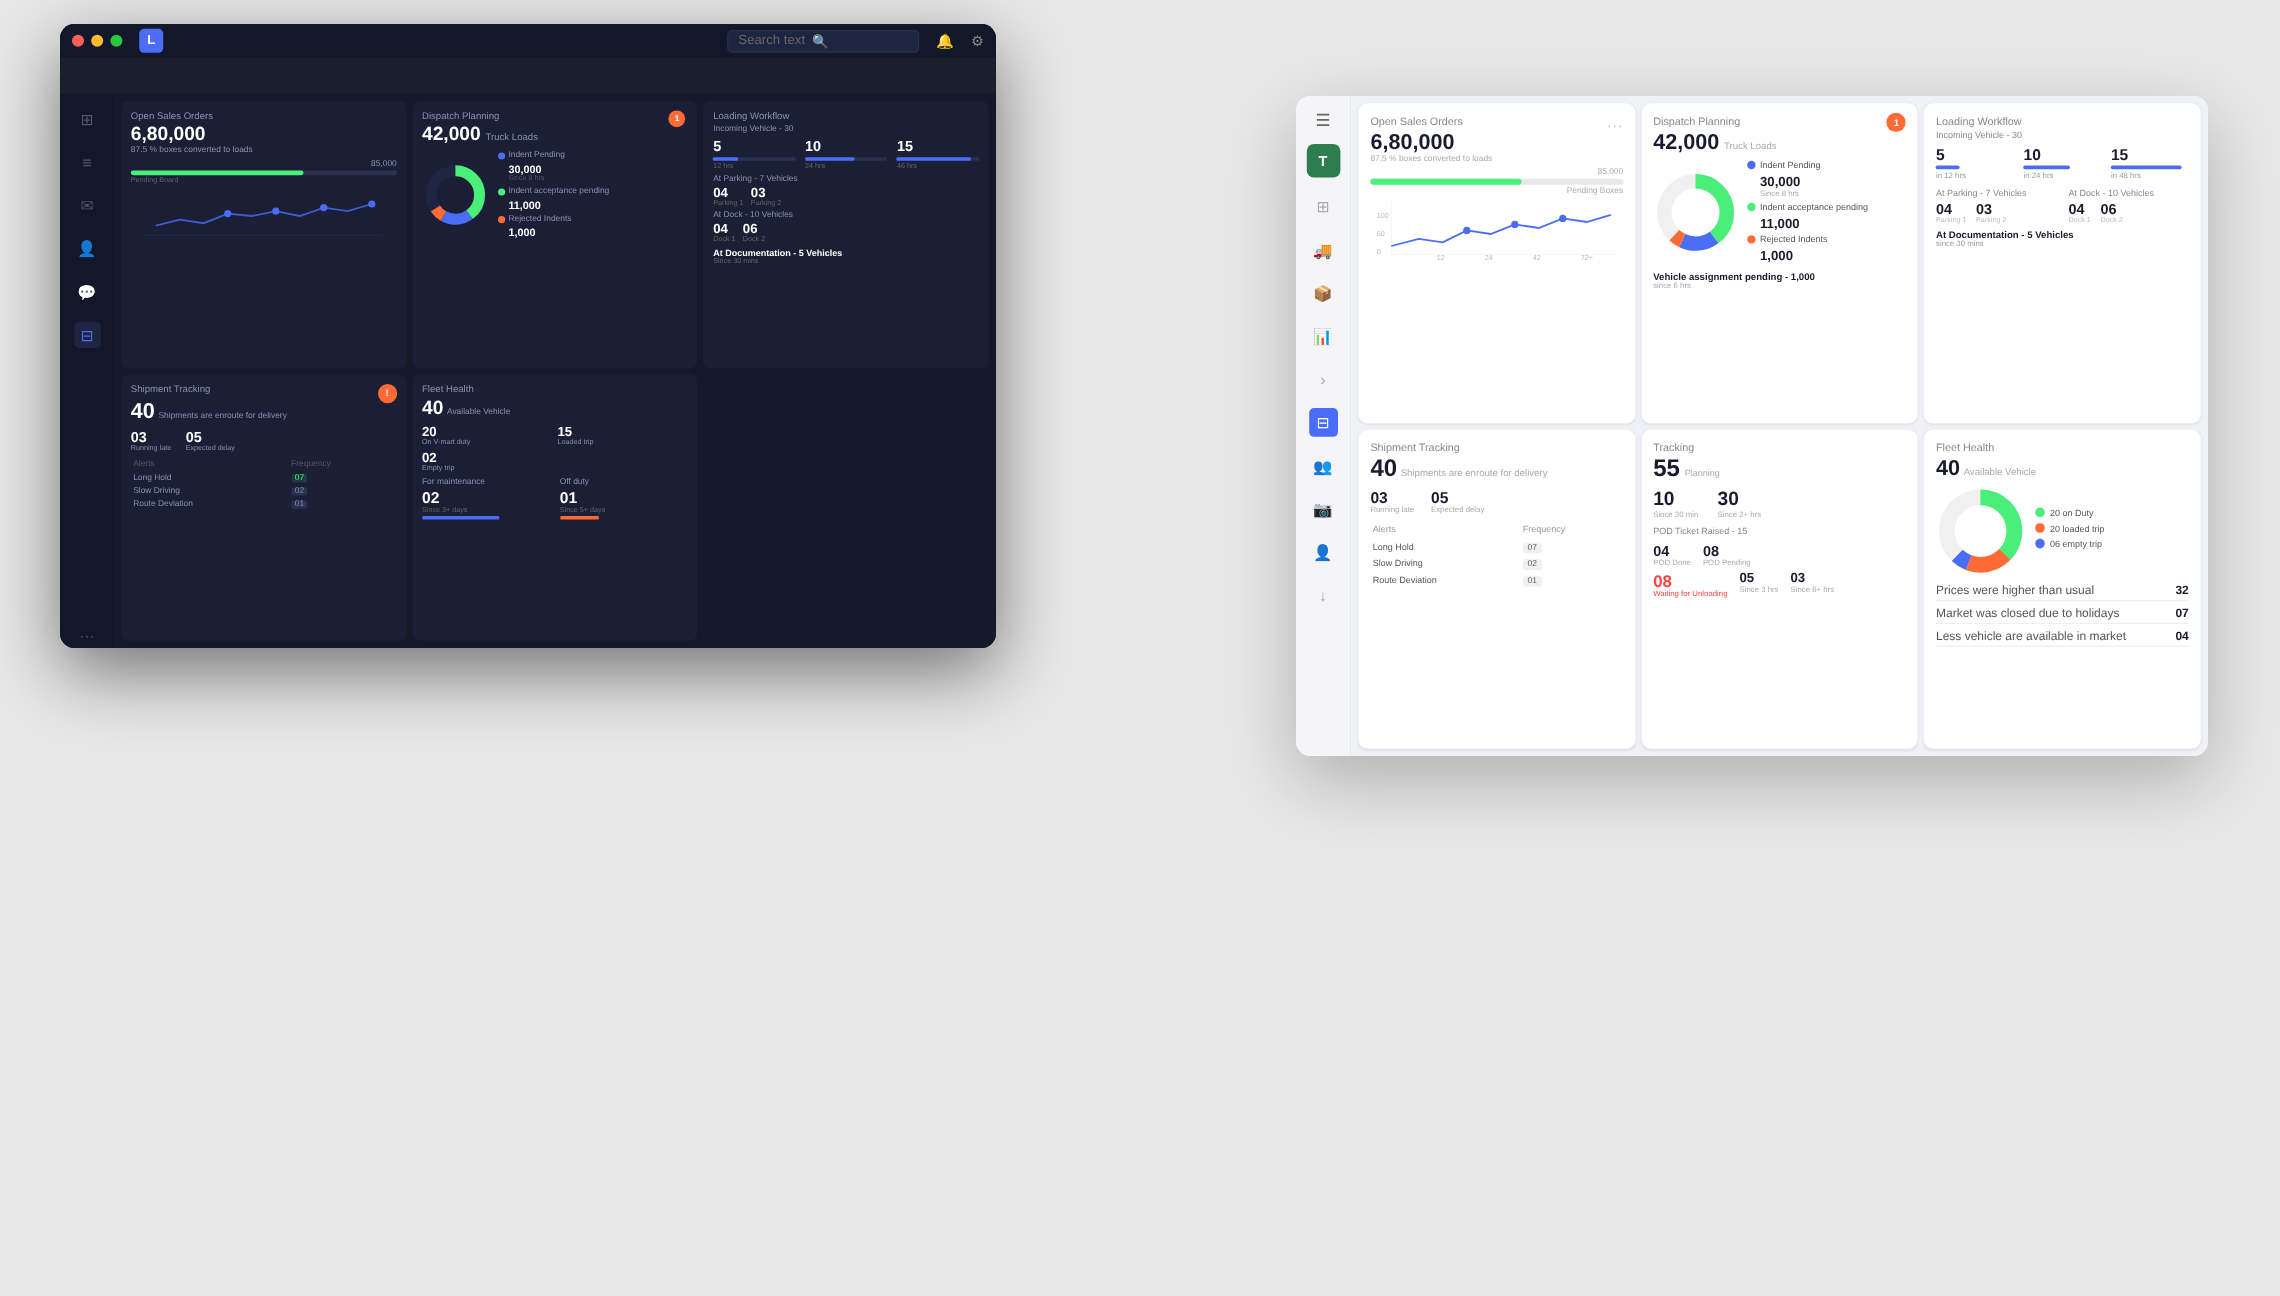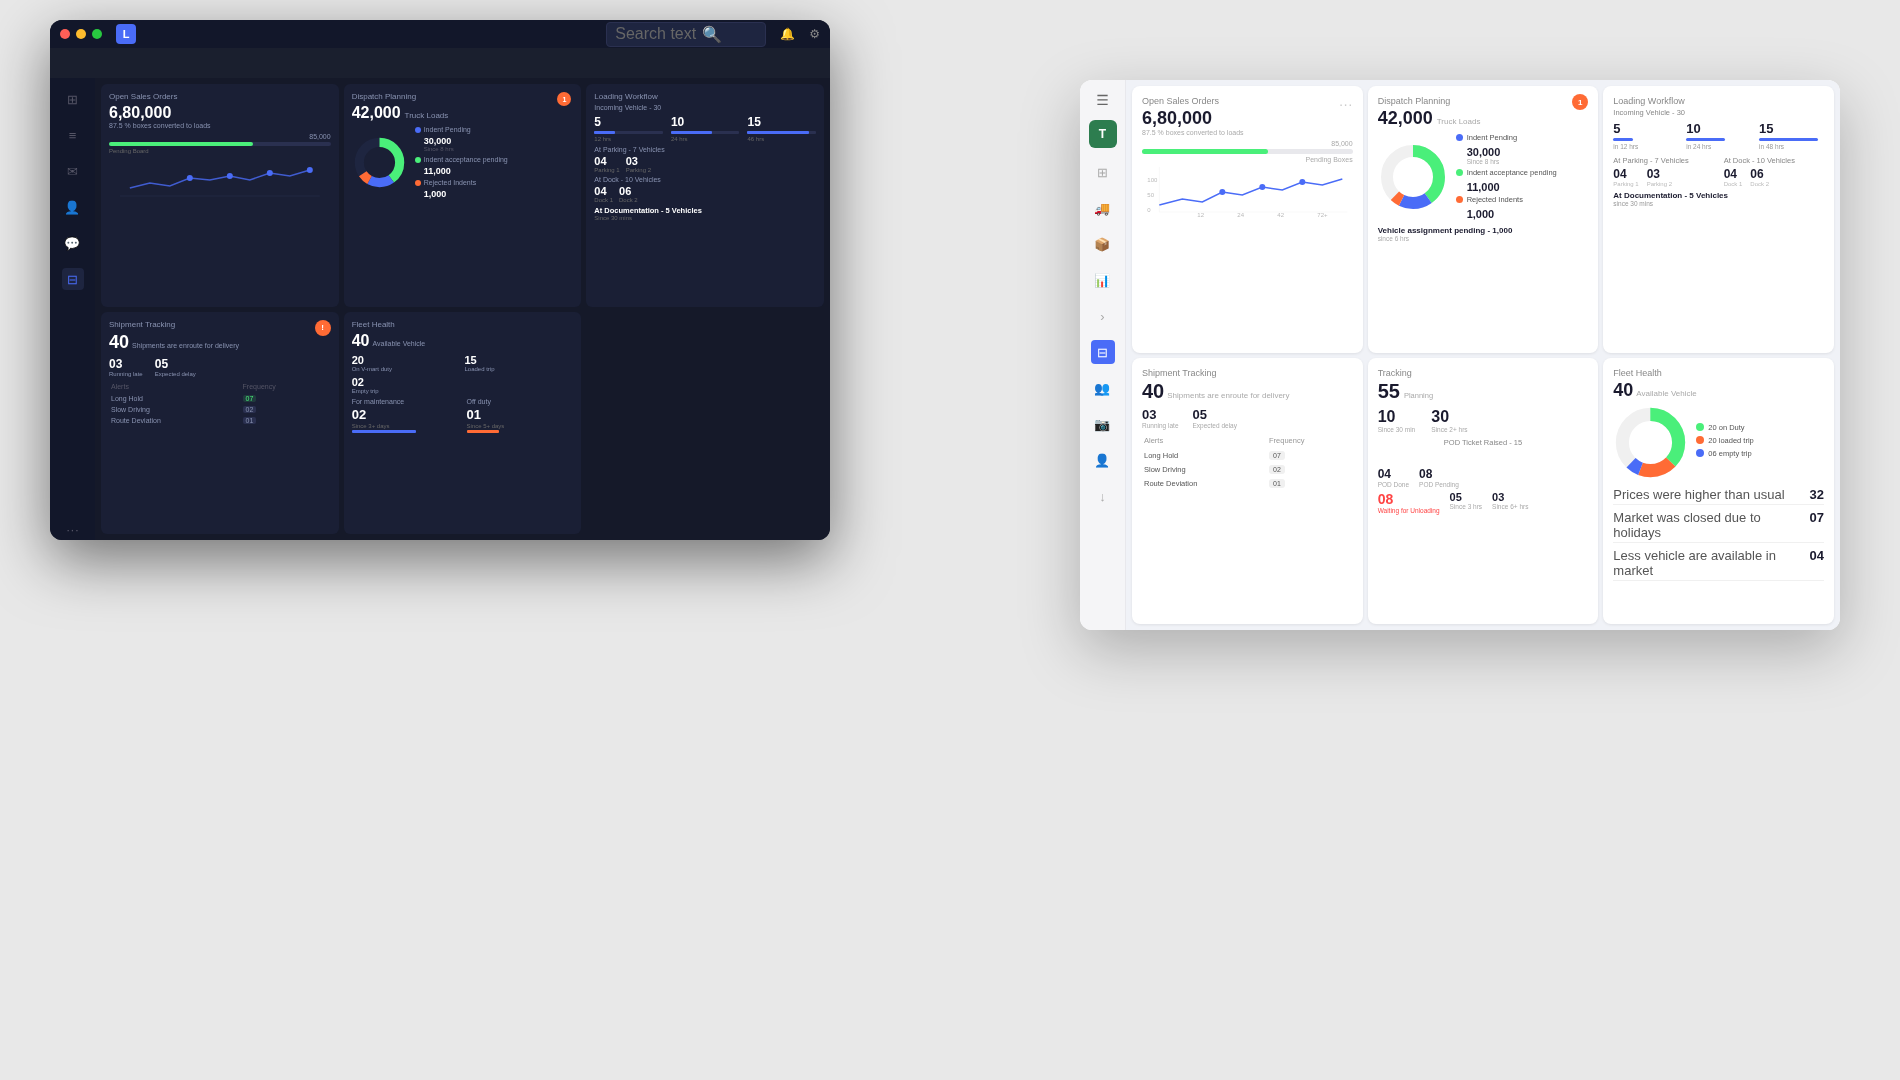--- a/index.html
+++ b/index.html
@@ -53,21 +53,21 @@
       margin-left: auto;
       background: #1e2540;
       border: 1px solid #2a3050;
       border-radius: 4px;
       display: flex; align-items: center;
       padding: 2px 8px;
       gap: 6px;
       width: 160px;
     }
     .dark-laptop .titlebar .search-bar span {
-      color: #666; font-size: 16px;
+      color: #666; font-size: 11px;
     }
     .dark-laptop .titlebar .notif-icon, .dark-laptop .titlebar .gear-icon {
       color: #888; font-size: 12px; margin-left: 8px;
     }
 
     .dark-laptop .navbar {
       background: #12172a;
       height: 30px;
       display: flex;
       align-items: center;
@@ -312,35 +312,35 @@
     .ll-alert-table td { color: #555; padding: 1.5px 0; }
     .ll-badge { background: #f0f0f0; padding: 1px 4px; border-radius: 3px; font-size: 7px; }
 
     
     .ll-unload-big { font-size: 20px; font-weight: 800; color: #1a1a2e; }
     .ll-unload-sub { font-size: 7.5px; color: #aaa; }
     .ll-unload-grid { display: flex; gap: 16px; margin: 5px 0; }
     .ll-unload-item .uval { font-size: 16px; font-weight: bold; color: #1a1a2e; }
     .ll-unload-item .ulbl { font-size: 6.5px; color: #aaa; }
     .ll-pod-section { margin-top: 4px; }
-    .ll-pod-title { font-size: 7.5px; color: #888; font-weight: 500; margin-bottom: 20px; text-align: center; }
+    .ll-pod-title { font-size: 7.5px; color: #888; font-weight: 500; margin-bottom: 5px; }
     .ll-pod-row { display: flex; gap: 10px; margin-bottom: 3px; }
     .ll-pod-item .pval { font-size: 12px; font-weight: bold; color: #1a1a2e; }
     .ll-pod-item .plbl { font-size: 6.5px; color: #aaa; }
     .ll-waiting { font-size: 14px; font-weight: bold; color: #ff4444; }
     .ll-wait-lbl { font-size: 6.5px; color: #ff4444; }
 
     
     .ll-fleet-row { display: flex; align-items: center; gap: 8px; margin-top: 4px; }
     .ll-fleet-donut { width: 75px; height: 75px; flex-shrink: 0; }
     .ll-fleet-legend { font-size: 7.5px; color: #555; }
     .ll-fleet-li { display: flex; align-items: center; gap: 4px; margin-bottom: 4px; }
     .ll-fleet-dot { width: 8px; height: 8px; border-radius: 50%; }
     .ll-prices-section { margin-top: 5px; }
-    .ll-price-row { display: flex; justify-content: space-between; font-size: 13px; color: #555; margin-bottom: 3px; padding: 2px 0; border-bottom: 1px solid #f0f0f0; }
+    .ll-price-row { display: flex; justify-content: space-between; font-size: 10px; color: #555; margin-bottom: 3px; padding: 2px 0; border-bottom: 1px solid #f0f0f0; }
     .ll-price-val { font-weight: 600; color: #1a1a2e; }
 
     
     .alert-badge-orange {
       position: absolute; top: 8px; right: 10px;
       background: #ff6b35; color: white; border-radius: 50%;
       width: 16px; height: 16px; font-size: 8px;
       display: flex; align-items: center; justify-content: center; font-weight: bold;
     }
     .alert-badge-orange-sm {

